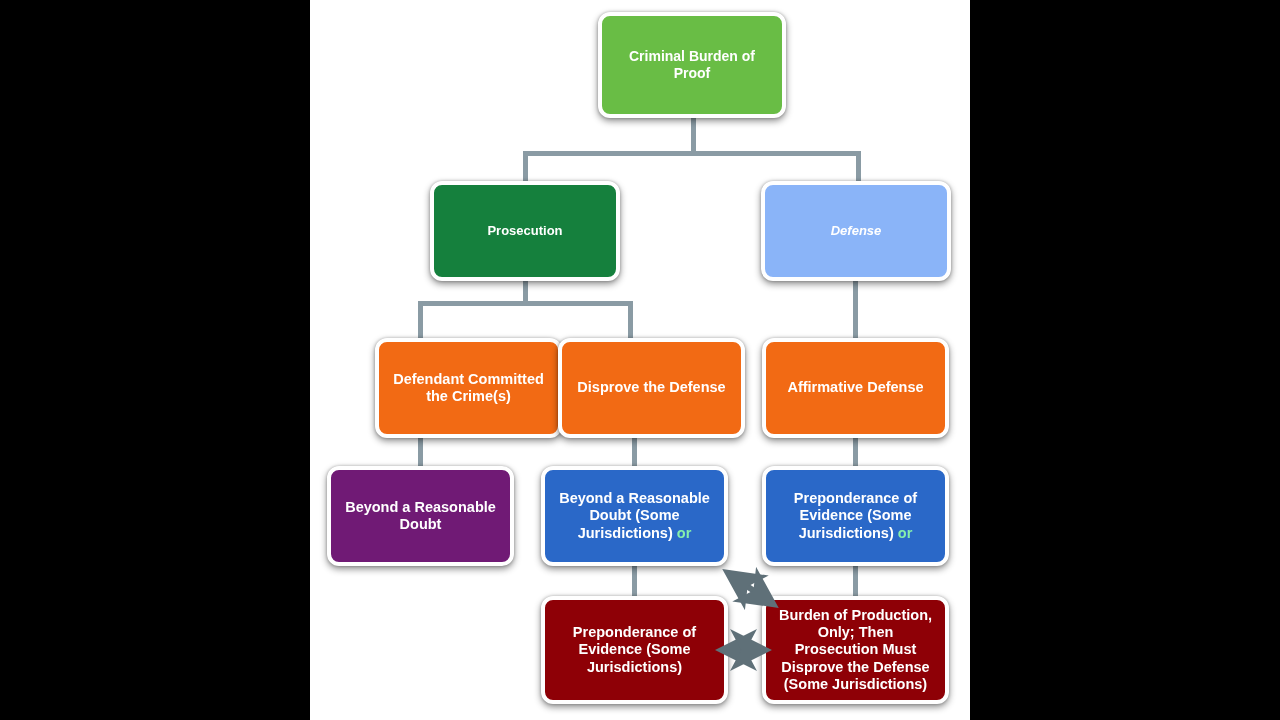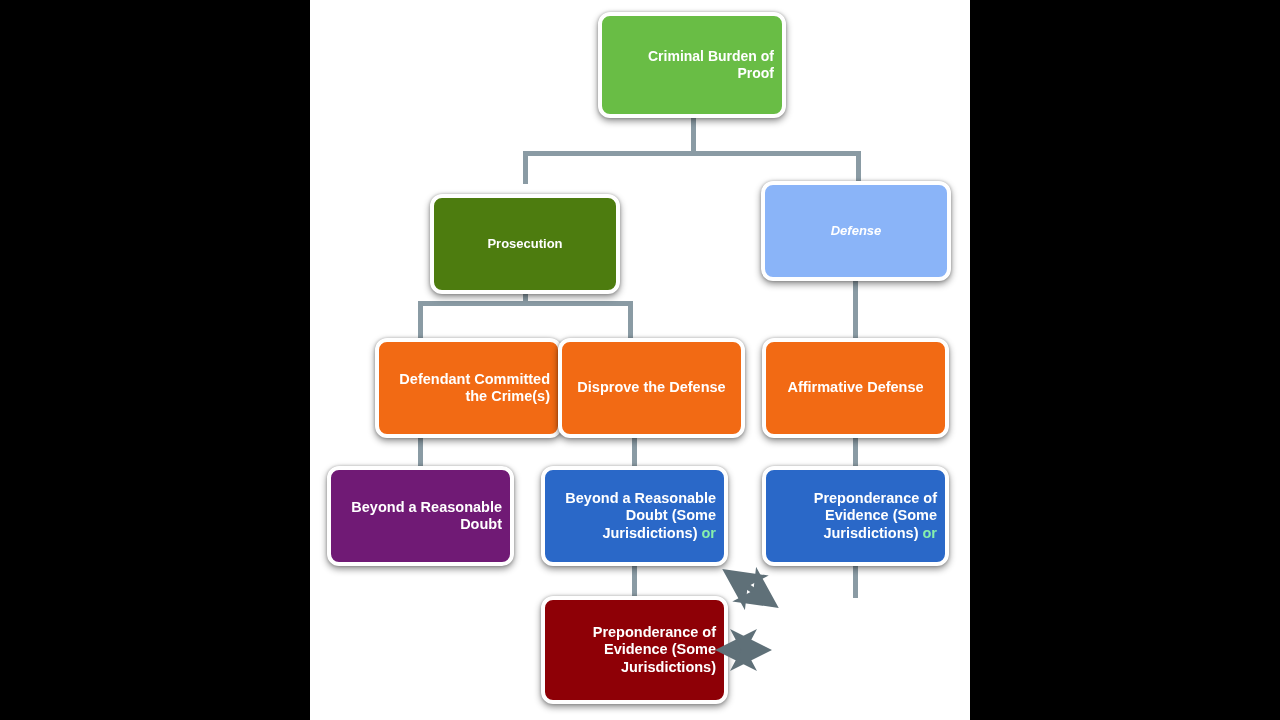--- a/index.html
+++ b/index.html
@@ -21,21 +21,21 @@
   .conn.v{width:5px;}
   .conn.h{height:5px;}
 
   
   .node{
     position:absolute;z-index:3;
     box-sizing:border-box;
     border:4px solid #ffffff;
     border-radius:12px;
     display:flex;align-items:center;justify-content:center;
-    text-align:right;
+    text-align:center;
     color:#ffffff;
     font-weight:bold;
     line-height:1.18;
     box-shadow:0 3px 7px rgba(0,0,0,0.45), 0 0 3px rgba(0,0,0,0.25);
   }
   .node .txt{display:block;padding:0 8px;}
   .or{color:#86efac;}
 
   .lvl1{font-size:14px;}
   .lvl2{font-size:13px;font-weight:bold;}
@@ -86,21 +86,21 @@
       </g>
       <g>
         <line x1="412" y1="650" x2="455" y2="650" stroke="#5f7078" stroke-width="6" marker-start="url(#ah)" marker-end="url(#ah)"></line>
       </g>
     </svg>
 
     <div class="node lvl1" style="left:288px;top:12px;width:188px;height:106px;background:#69bd45;">
       <span class="txt">Criminal Burden of Proof</span>
     </div>
 
-    <div class="node lvl2" style="left:120px;top:194px;width:190px;height:100px;background:#4d7c0f;">
+    <div class="node lvl2" style="left:120px;top:181px;width:190px;height:100px;background:#15803d;">
       <span class="txt">Prosecution</span>
     </div>
 
     <div class="node lvl2" style="left:451px;top:181px;width:190px;height:100px;background:#8ab4f8;font-style:italic;">
       <span class="txt">Defense</span>
     </div>
 
     <div class="node lvl3" style="left:17px;top:338px;width:187px;height:100px;background:#f26a14;margin-left:48px;">
       <span class="txt">Defendant Committed the Crime(s)</span>
     </div>
@@ -128,15 +128,18 @@
       <span class="txt">
         <span>Preponderance of Evidence (Some Jurisdictions)</span>
         <span class="or">or</span>
       </span>
     </div>
 
     <div class="node lvl5" style="left:231px;top:596px;width:187px;height:108px;background:#8e0006;">
       <span class="txt">Preponderance of Evidence (Some Jurisdictions)</span>
     </div>
 
+    <div class="node lvl5" style="left:452px;top:596px;width:187px;height:108px;background:#8e0006;">
+      <span class="txt">Burden of Production, Only; Then Prosecution Must Disprove the Defense (Some Jurisdictions)</span>
+    </div>
 
   </div>
 </div>
 
 </body></html>

